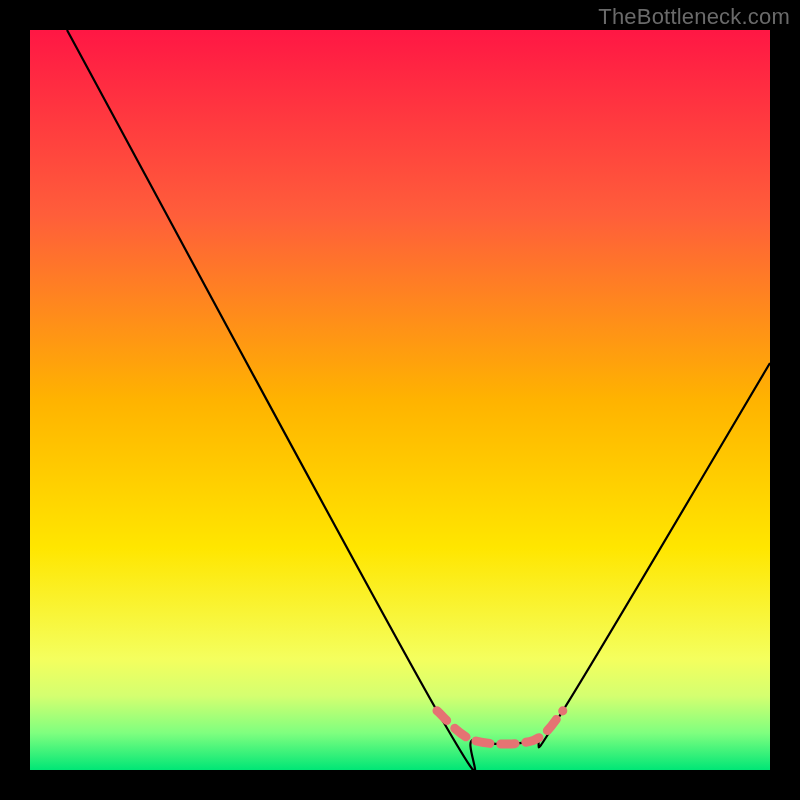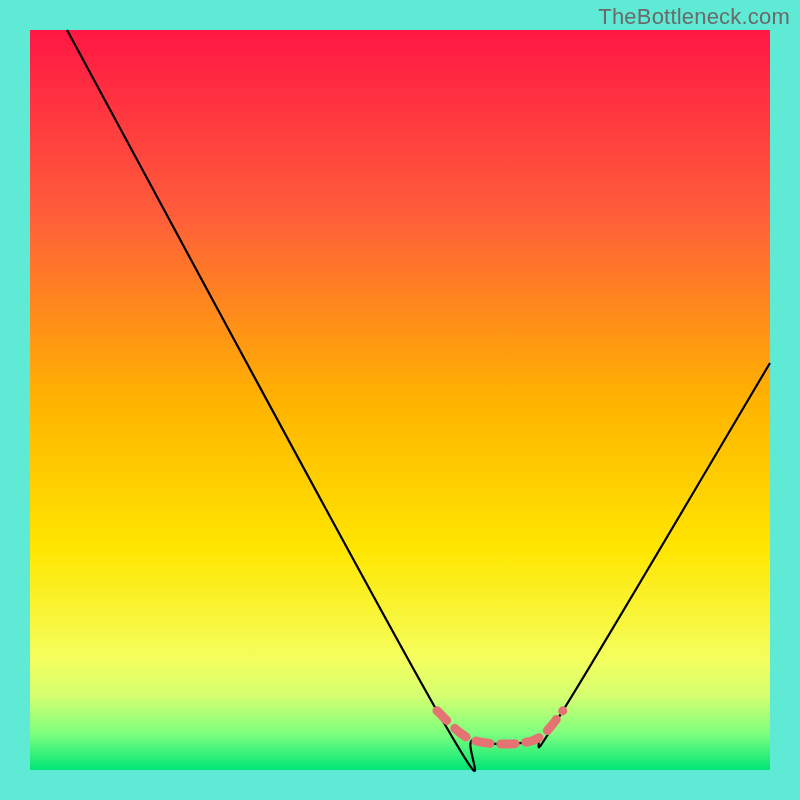--- a/index.html
+++ b/index.html
@@ -5,21 +5,21 @@
   body {
     margin: 0;
     padding: 0;
     background: #fff;
     font-family: Arial, Helvetica, sans-serif;
   }
   .wrap {
     position: relative;
     width: 800px;
     height: 800px;
-    background: #5eead4;
+    background: #000000;
     text-align: right;
   }
   .attribution {
     position: absolute;
     top: 4px;
     right: 10px;
     color: #6a6a6a;
     font-size: 22px;
     font-weight: 500;
     letter-spacing: 0.2px;

